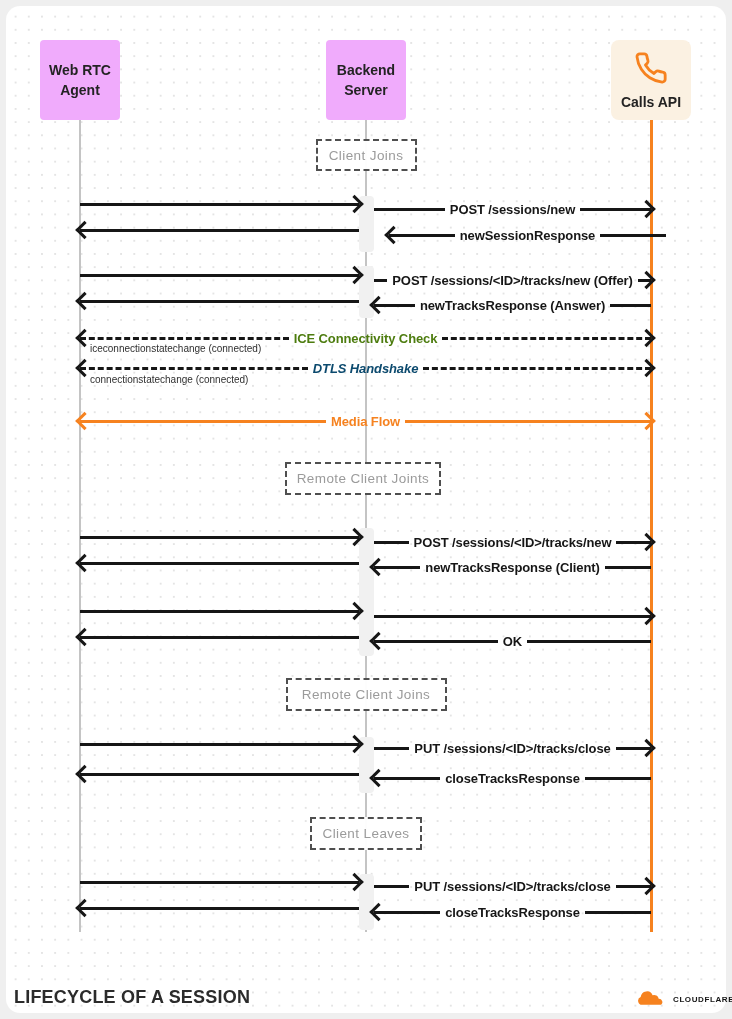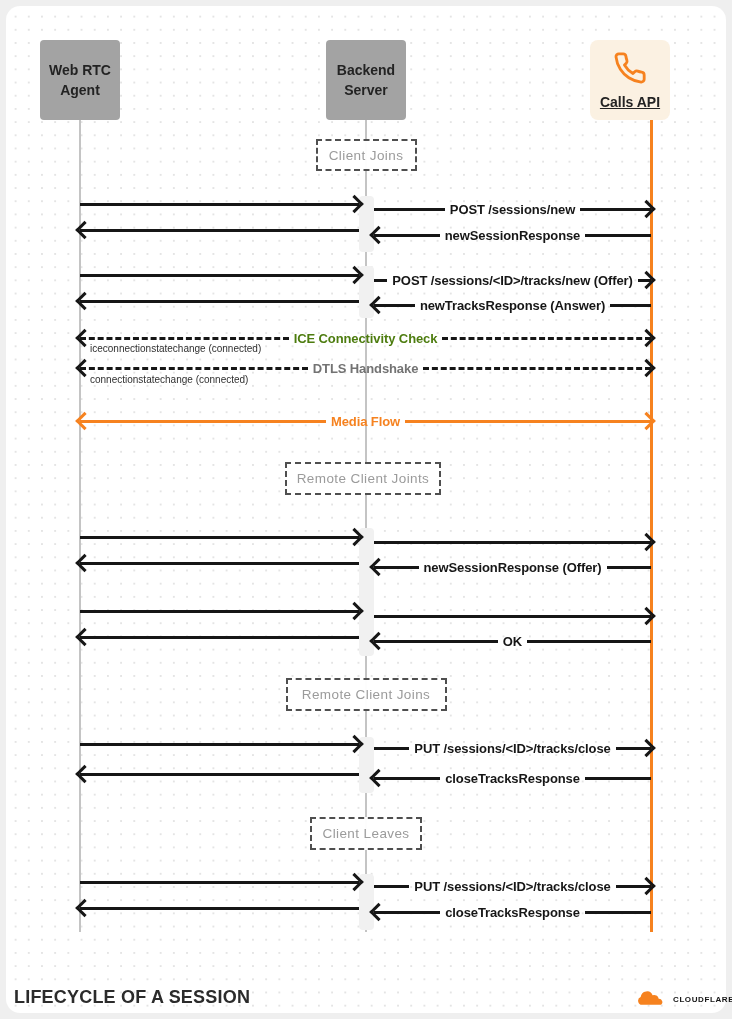--- a/index.html
+++ b/index.html
@@ -3,21 +3,21 @@
 <meta charset="utf-8">
 <style>
   html,body{margin:0;padding:0;background:#e9e9e9;font-family:"Liberation Sans",sans-serif;}
   .frame{position:relative;width:732px;height:1019px;background:#efefef;overflow:hidden;}
   .card{position:absolute;left:6px;top:6px;width:720px;height:1007px;background:#ffffff;border-radius:14px;
         background-image:radial-gradient(circle,#e4e4e4 1.2px,transparent 1.3px);
         background-size:13.2px 13.2px;background-position:3px 4px;}
   .layer{position:absolute;left:0;top:0;width:732px;height:1019px;}
   .lifeline{position:absolute;}
   .activation{position:absolute;left:358.5px;width:15px;background:#f1f1f1;border-radius:4px;}
-  .actor-box{position:absolute;top:40px;width:80px;height:80px;background:#a3a3a3;border-radius:4px;
+  .actor-box{position:absolute;top:40px;width:80px;height:80px;background:#f0abfc;border-radius:4px;
              display:flex;flex-direction:column;align-items:center;justify-content:center;
              font-weight:700;font-size:14px;color:#232323;line-height:1.45;text-align:center;}
   .actor-box.tint{background:#fbf1e2;border-radius:8px;justify-content:flex-start;box-sizing:border-box;padding-top:11px;gap:7px;}
   .phase{position:absolute;box-sizing:border-box;border:2px dashed #4f4f4f;background:rgba(255,255,255,.97);
          display:flex;align-items:center;justify-content:center;color:#9b9b9b;font-size:13.5px;letter-spacing:.4px;white-space:nowrap;}
   .msg{position:absolute;height:22px;display:flex;align-items:center;justify-content:center;}
   .seg{flex:1 1 0;height:3px;min-width:4px;}
   .seg.dash{height:0;border-top:3px dashed;}
   .msg-label{font-weight:700;font-size:13px;padding:0 5px;white-space:nowrap;letter-spacing:-0.1px;}
   .head{position:absolute;width:10px;height:10px;border-top:3px solid;border-right:3px solid;top:50%;}
@@ -53,21 +53,21 @@
       <div class="msg" style="left: 374px; top: 198px; width: 277px;">
         <div class="seg" style="background: rgb(22, 22, 22);"></div>
         <span class="msg-label" style="color: rgb(22, 22, 22);">POST /sessions/new</span>
         <div class="seg" style="background: rgb(22, 22, 22);"></div>
         <span class="head r" style="border-color: rgb(22, 22, 22);"></span>
       </div>
       <div class="msg" style="left: 80px; top: 219px; width: 279px;">
         <div class="seg" style="background: rgb(22, 22, 22);"></div>
         <span class="head l" style="border-color: rgb(22, 22, 22);"></span>
       </div>
-      <div class="msg" style="left: 374px; top: 224px; width: 277px;">
+      <div class="msg" style="left: 389px; top: 224px; width: 277px;">
         <div class="seg" style="background: rgb(22, 22, 22);"></div>
         <span class="msg-label" style="color: rgb(22, 22, 22);">newSessionResponse</span>
         <div class="seg" style="background: rgb(22, 22, 22);"></div>
         <span class="head l" style="border-color: rgb(22, 22, 22);"></span>
       </div>
       <div class="msg" style="left: 80px; top: 264px; width: 279px;">
         <div class="seg" style="background: rgb(22, 22, 22);"></div>
         <span class="head r" style="border-color: rgb(22, 22, 22);"></span>
       </div>
       <div class="msg" style="left: 374px; top: 269px; width: 277px;">
@@ -88,48 +88,49 @@
       </div>
       <div class="msg" style="left: 80px; top: 327px; width: 571px;">
         <div class="seg dash" style="border-top-color: rgb(22, 22, 22);"></div>
         <span class="msg-label" style="color: #4d7c0f;">ICE Connectivity Check</span>
         <div class="seg dash" style="border-top-color: rgb(22, 22, 22);"></div>
         <span class="head r" style="border-color: rgb(22, 22, 22);"></span>
         <span class="head l" style="border-color: rgb(22, 22, 22);"></span>
       </div>
       <div class="msg" style="left: 80px; top: 357px; width: 571px;">
         <div class="seg dash" style="border-top-color: rgb(22, 22, 22);"></div>
-        <span class="msg-label" style="color: #737373;">DTLS Handshake</span>
+        <span class="msg-label" style="color: #0c4a6e; font-style: italic;">DTLS Handshake</span>
         <div class="seg dash" style="border-top-color: rgb(22, 22, 22);"></div>
         <span class="head r" style="border-color: rgb(22, 22, 22);"></span>
         <span class="head l" style="border-color: rgb(22, 22, 22);"></span>
       </div>
       <div class="msg" style="left: 80px; top: 410px; width: 571px;">
         <div class="seg" style="background: rgb(246, 130, 31);"></div>
         <span class="msg-label" style="color: rgb(246, 130, 31);">Media Flow</span>
         <div class="seg" style="background: rgb(246, 130, 31);"></div>
         <span class="head r" style="border-color: rgb(246, 130, 31);"></span>
         <span class="head l" style="border-color: rgb(246, 130, 31);"></span>
       </div>
       <div class="msg" style="left: 80px; top: 526px; width: 279px;">
         <div class="seg" style="background: rgb(22, 22, 22);"></div>
         <span class="head r" style="border-color: rgb(22, 22, 22);"></span>
       </div>
       <div class="msg" style="left: 374px; top: 531px; width: 277px;">
         <div class="seg" style="background: rgb(22, 22, 22);"></div>
+        <span class="msg-label" style="color: rgb(22, 22, 22);">POST /sessions/&lt;ID&gt;/tracks/new</span>
         <div class="seg" style="background: rgb(22, 22, 22);"></div>
         <span class="head r" style="border-color: rgb(22, 22, 22);"></span>
       </div>
       <div class="msg" style="left: 80px; top: 552px; width: 279px;">
         <div class="seg" style="background: rgb(22, 22, 22);"></div>
         <span class="head l" style="border-color: rgb(22, 22, 22);"></span>
       </div>
       <div class="msg" style="left: 374px; top: 556px; width: 277px;">
         <div class="seg" style="background: rgb(22, 22, 22);"></div>
-        <span class="msg-label" style="color: rgb(22, 22, 22);">newSessionResponse (Offer)</span>
+        <span class="msg-label" style="color: rgb(22, 22, 22);">newTracksResponse (Client)</span>
         <div class="seg" style="background: rgb(22, 22, 22);"></div>
         <span class="head l" style="border-color: rgb(22, 22, 22);"></span>
       </div>
       <div class="msg" style="left: 80px; top: 600px; width: 279px;">
         <div class="seg" style="background: rgb(22, 22, 22);"></div>
         <span class="head r" style="border-color: rgb(22, 22, 22);"></span>
       </div>
       <div class="msg" style="left: 374px; top: 605px; width: 277px;">
         <div class="seg" style="background: rgb(22, 22, 22);"></div>
         <div class="seg" style="background: rgb(22, 22, 22);"></div>
@@ -188,21 +189,21 @@
       <div class="event-note" style="left: 90px; top: 343px;">iceconnectionstatechange (connected)</div>
       <div class="event-note" style="left: 90px; top: 374px;">connectionstatechange (connected)</div>
       <div class="actor-box" style="left: 40px;">
         <div>Web RTC</div>
         <div>Agent</div>
       </div>
       <div class="actor-box" style="left: 326px;">
         <div>Backend</div>
         <div>Server</div>
       </div>
-      <div class="actor-box tint" style="left: 590px; text-decoration: underline;">
+      <div class="actor-box tint" style="left: 611px;">
         <svg width="34" height="34" viewBox="0 0 24 24" fill="none" stroke="#F6821F" stroke-width="2" stroke-linecap="round" stroke-linejoin="round">
           <path d="M22 16.92v3a2 2 0 0 1-2.18 2 19.79 19.79 0 0 1-8.63-3.07 19.5 19.5 0 0 1-6-6 19.79 19.79 0 0 1-3.07-8.67A2 2 0 0 1 4.11 2h3a2 2 0 0 1 2 1.72 12.84 12.84 0 0 0 .7 2.81 2 2 0 0 1-.45 2.11L8.09 9.91a16 16 0 0 0 6 6l1.27-1.27a2 2 0 0 1 2.11-.45 12.84 12.84 0 0 0 2.81.7A2 2 0 0 1 22 16.92z"></path>
         </svg>
         <div>Calls API</div>
       </div>
     </div>
   <div class="footer-title">LIFECYCLE OF A SESSION</div>
   <div class="brand">
     <svg width="26" height="17" viewBox="0 0 34 22">
       <circle cx="11" cy="9.5" r="6.5" fill="#FAAD3F"></circle>

